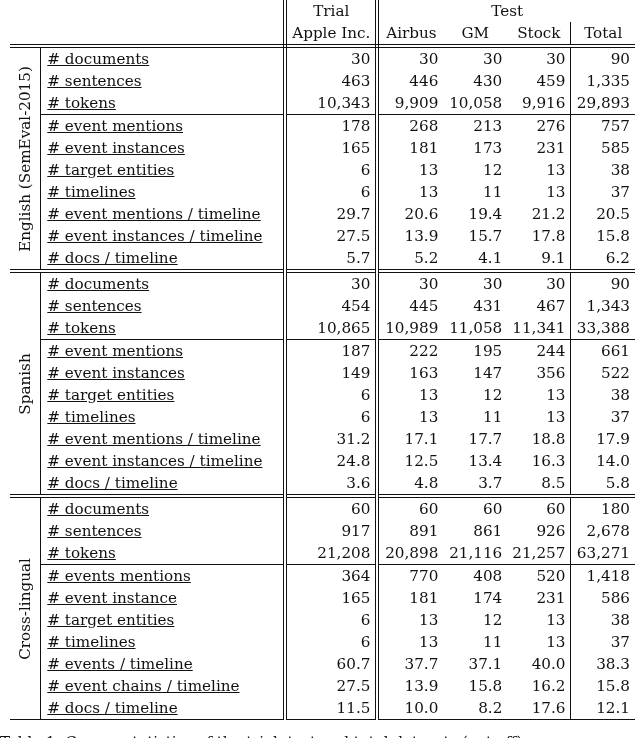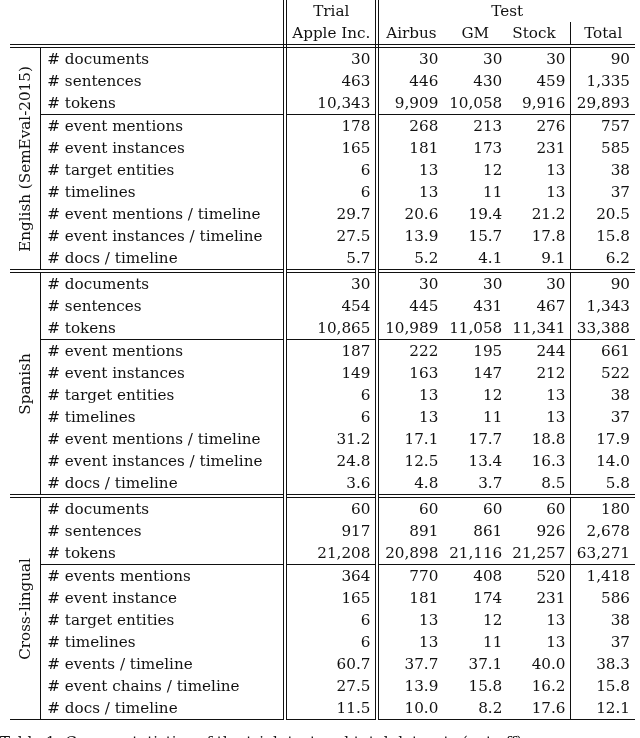--- a/index.html
+++ b/index.html
@@ -3,21 +3,21 @@
 <meta charset="utf-8">
 <style>
   html, body { margin: 0; padding: 0; background: #ffffff; }
   body { width: 640px; height: 738px; overflow: hidden; position: relative;
          font-family: "DejaVu Serif", "Liberation Serif", serif; color: #111; }
   .wrap { position: absolute; left: 10px; top: 0; width: 625px; }
   table { border-collapse: collapse; font-size: 15.2px; line-height: 22px; }
   td, th { padding: 0 5px; white-space: nowrap; font-weight: normal; }
   th { text-align: center; }
   td.num { text-align: right; }
-  td.lab { text-align: left; padding-left: 6px; }
+  td.lab { text-align: left; padding-left: 6px; text-decoration: underline; }
   
   col.c-grp { width: 32px; }
   col.c-lab { width: 245px; }
   col.c-trial { width: 92px; }
   col.c-air { width: 66px; }
   col.c-gm { width: 64px; }
   col.c-stock { width: 62px; }
   col.c-total { width: 64px; }
   
   .vl { border-left: 1px solid #111; }
@@ -53,21 +53,21 @@
       <tr>
         <th colspan="2" class="vdbl"></th>
         <th class="vdbl">Trial</th>
         <th colspan="4">Test</th>
       </tr>
       <tr class="hdr-bottom">
         <th colspan="2" class="vdbl"></th>
         <th class="vdbl">Apple Inc.</th>
         <th>Airbus</th>
         <th style="">GM</th>
-        <th style="text-align:left">Stock</th>
+        <th style="text-align:center">Stock</th>
         <th class="vl">Total</th>
       </tr>
     </thead>
     <tbody id="tbody">
         <tr>
           <td class="grp" rowspan="10">
             <span class="grp-label">English (SemEval-2015)</span>
           </td>
           <td class="lab vdbl s"># documents</td>
           <td class="num s vdbl">30</td>
@@ -181,21 +181,21 @@
           <td class="num s">222</td>
           <td class="num s">195</td>
           <td class="num s">244</td>
           <td class="num s vl">661</td>
         </tr>
         <tr>
           <td class="lab vdbl s"># event instances</td>
           <td class="num s vdbl">149</td>
           <td class="num s">163</td>
           <td class="num s">147</td>
-          <td class="num s">212</td>
+          <td class="num s">356</td>
           <td class="num s vl">522</td>
         </tr>
         <tr>
           <td class="lab vdbl s"># target entities</td>
           <td class="num s vdbl">6</td>
           <td class="num s">13</td>
           <td class="num s">12</td>
           <td class="num s">13</td>
           <td class="num s vl">38</td>
         </tr>

